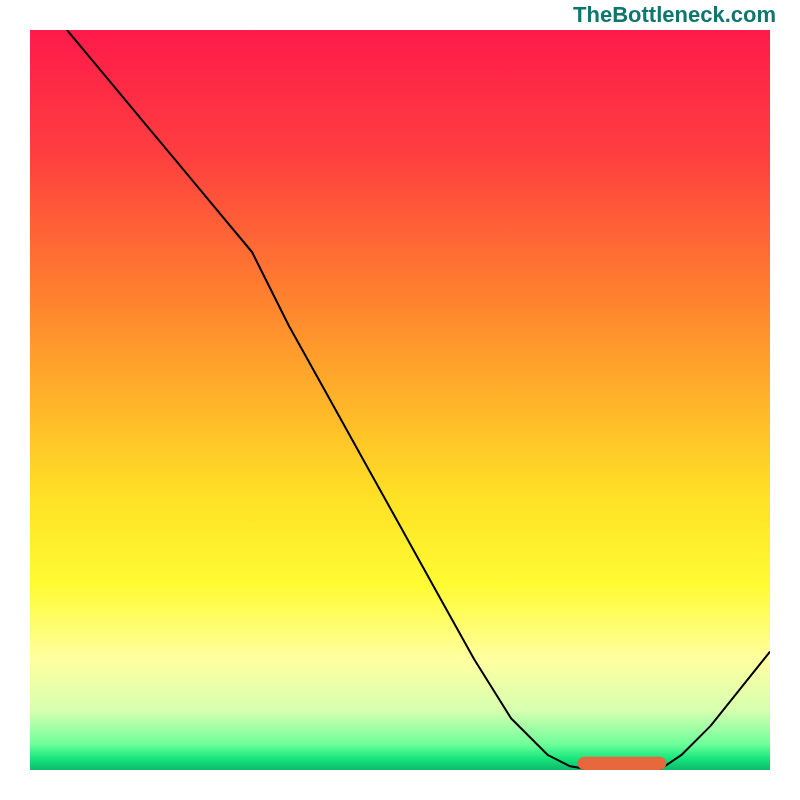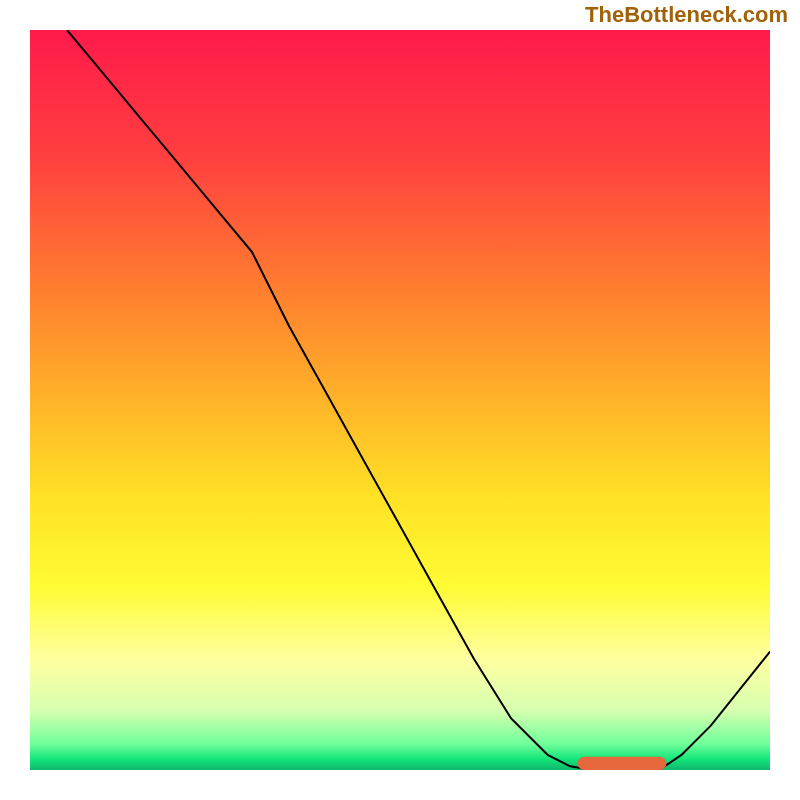--- a/index.html
+++ b/index.html
@@ -12,24 +12,24 @@
     font-family: Arial, Helvetica, sans-serif;
   }
   .container {
     position: relative;
     width: 800px;
     height: 800px;
   }
   .attribution {
     position: absolute;
     top: 2px;
-    right: 12px;
+    right: 24px;
     font-size: 22px;
     font-weight: 600;
-    color: #a16207;
+    color: #0f766e;
   }
   .plot-area {
     position: absolute;
     left: 30px;
     top: 30px;
     width: 740px;
     height: 740px;
   }
   svg {
     display: block;

